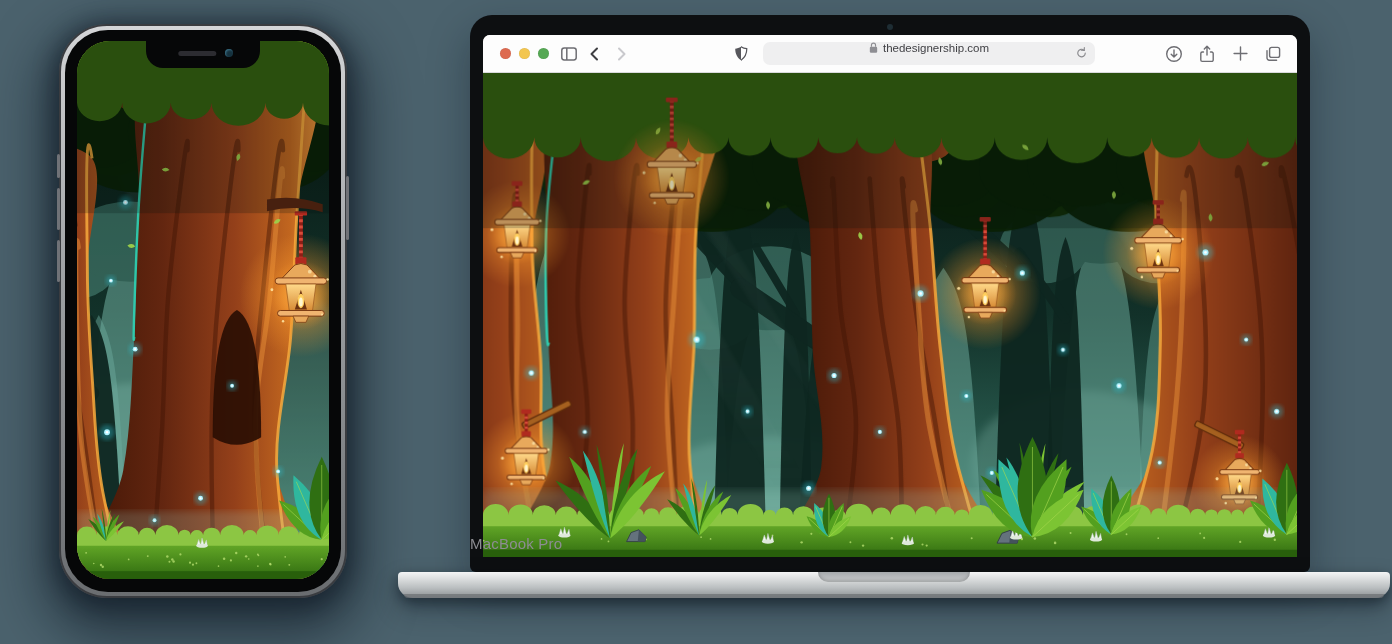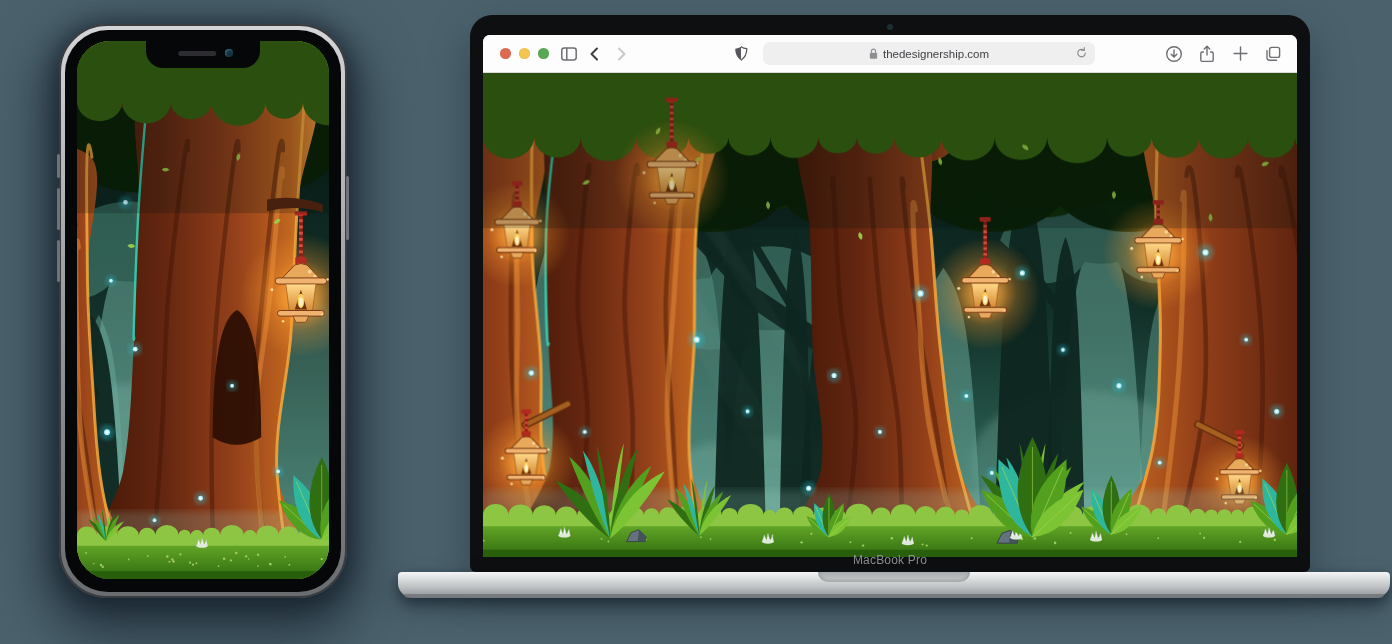--- a/index.html
+++ b/index.html
@@ -21,29 +21,29 @@
   .btn-l1{left:-4px;top:128px;width:3px;height:24px;}
   .btn-l2{left:-4px;top:162px;width:3px;height:42px;}
   .btn-l3{left:-4px;top:214px;width:3px;height:42px;}
   .btn-r1{right:-4px;top:150px;width:3px;height:64px;}
 
   
   .laptop-screen{position:absolute;left:470px;top:15px;width:840px;height:557px;background:#0d0f11;
                  border-radius:22px 22px 6px 6px;box-shadow:0 18px 40px rgba(8,16,28,.35);}
   .laptop-camera{position:absolute;left:50%;top:9px;transform:translateX(-50%);width:6px;height:6px;border-radius:50%;background:#1e2d34;}
   .display{position:absolute;left:13px;top:20px;width:814px;height:522px;background:#fff;border-radius:7px 7px 0 0;overflow:hidden;}
-  .screen-label{position:absolute;left:0;right:0;bottom:5px;text-align:center;font-size:12px;color:#8d8d92;letter-spacing:.2px;}
+  .screen-label{position:absolute;left:0;right:0;bottom:20px;font-size:15px;color:#8d8d92;letter-spacing:.2px;}
 
   .toolbar{position:relative;height:37px;background:#fdfdfd;border-bottom:1px solid #d9d9dc;display:flex;align-items:center;}
   .lights{display:flex;gap:8px;margin-left:17px;}
   .tl{width:11px;height:11px;border-radius:50%;box-shadow:inset 0 0 1px rgba(0,0,0,.2);}
   .tb-btn{display:flex;align-items:center;justify-content:center;width:24px;height:24px;border:none;background:none;padding:0;cursor:default;}
   .tb-group-left{display:flex;align-items:center;margin-left:8px;gap:2px;}
   .addr{position:relative;flex:0 0 332px;margin-left:10px;height:23px;border-radius:7px;background:#efeff0;
-        display:flex;align-items:center;justify-content:center;gap:5px;}
+        display:flex;align-items:flex-start;justify-content:center;gap:5px;}
   .addr .url{font-size:11.5px;color:#3f3f43;}
   .addr .reload{position:absolute;right:7px;top:4px;}
   .tb-group-right{display:flex;align-items:center;margin-left:auto;margin-right:12px;gap:9px;}
   .viewport{position:relative;height:485px;overflow:hidden;background:#0a1a14;}
   .viewport svg{display:block;width:100%;height:100%;}
 
   .laptop-base{position:absolute;left:398px;top:572px;width:992px;height:26px;
                background:linear-gradient(180deg,#f4f5f5 0%,#dcdedf 26%,#b9bdbf 62%,#8a8e91 100%);
                border-radius:4px 4px 15px 15px;
                box-shadow:0 5px 12px rgba(10,18,28,.5),0 12px 26px rgba(10,18,28,.3);}

